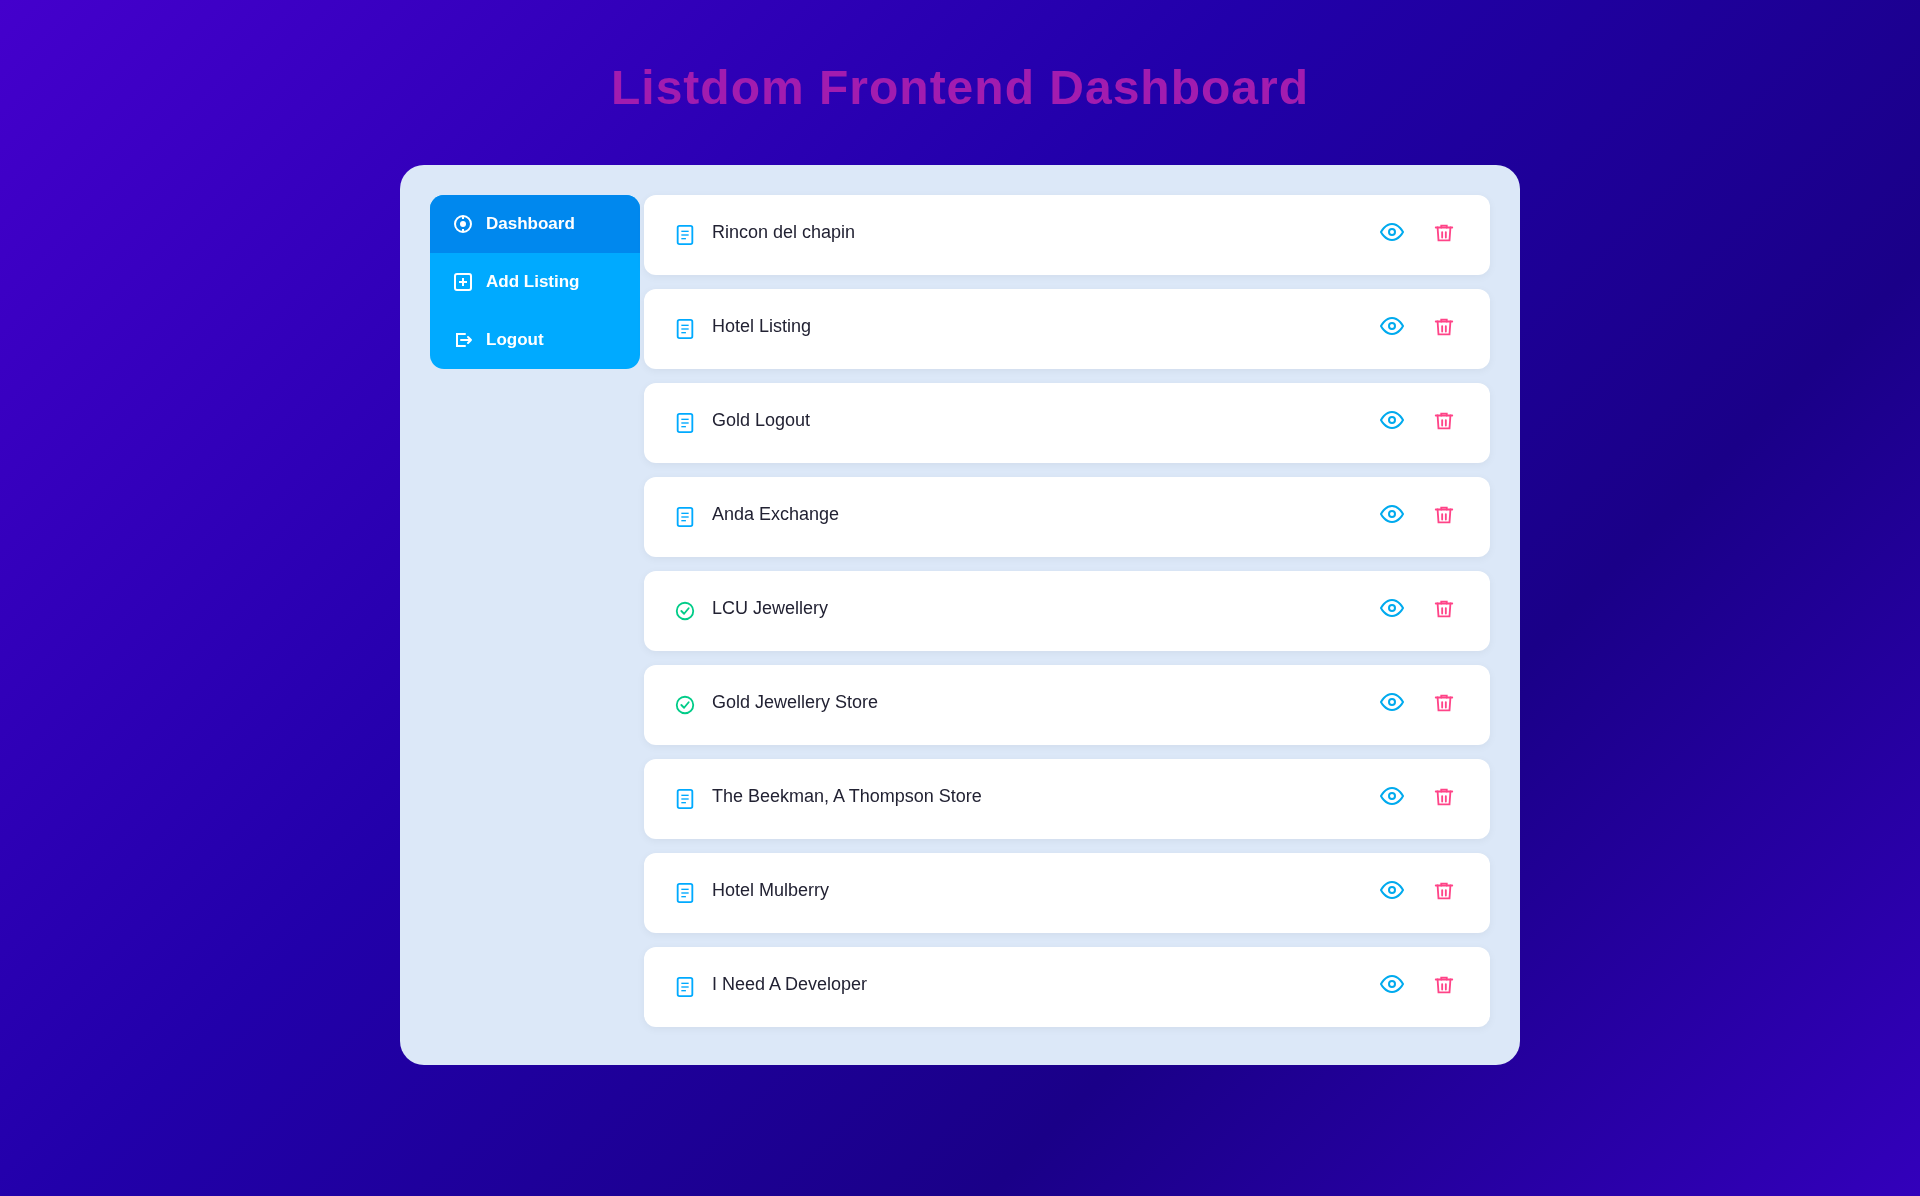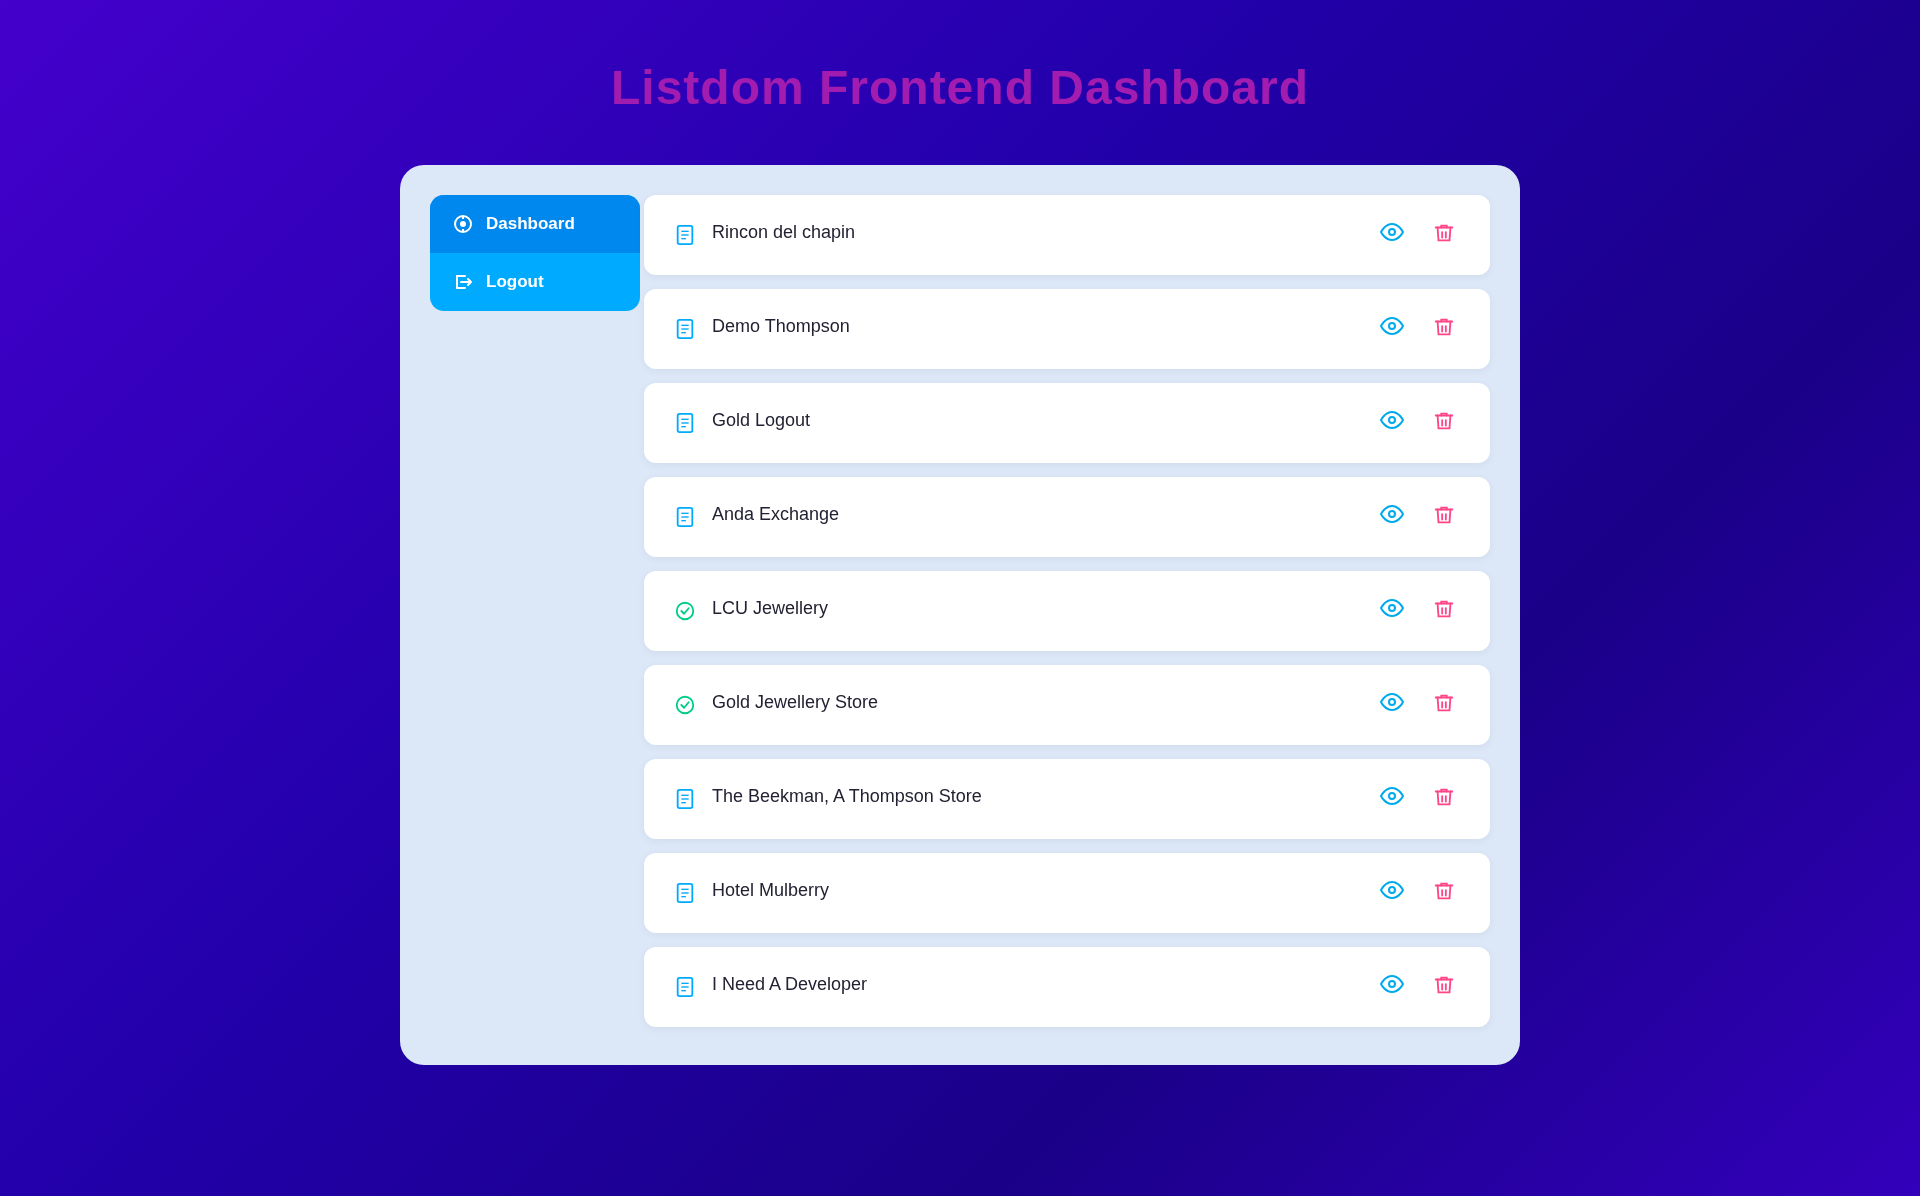--- a/index.html
+++ b/index.html
@@ -177,20 +177,30 @@
           <circle cx="10" cy="10" r="3" fill="white"></circle>
           <line x1="10" y1="2" x2="10" y2="5" stroke="white" stroke-width="2"></line>
           <line x1="10" y1="15" x2="10" y2="18" stroke="white" stroke-width="2"></line>
         </svg>
       </span>
       <span>Dashboard</span>
     </div>
     <div class="sidebar-item">
       <span class="sidebar-icon">
         <svg width="20" height="20" viewBox="0 0 20 20" fill="none" xmlns="http://www.w3.org/2000/svg">
+          <rect x="2" y="2" width="16" height="16" rx="2" stroke="white" stroke-width="2"></rect>
+          <line x1="10" y1="6" x2="10" y2="14" stroke="white" stroke-width="2"></line>
+          <line x1="6" y1="10" x2="14" y2="10" stroke="white" stroke-width="2"></line>
+        </svg>
+      </span>
+      <span>Add Listing</span>
+    </div>
+    <div class="sidebar-item">
+      <span class="sidebar-icon">
+        <svg width="20" height="20" viewBox="0 0 20 20" fill="none" xmlns="http://www.w3.org/2000/svg">
           <path d="M8 10H18M18 10L15 7M18 10L15 13" stroke="white" stroke-width="2" stroke-linecap="round"></path>
           <path d="M12 4H4V16H12" stroke="white" stroke-width="2" stroke-linecap="round"></path>
         </svg>
       </span>
       <span>Logout</span>
     </div>
   </nav>
 
   <section class="content-area">
 
@@ -231,21 +241,21 @@
     <div class="listing-item">
       <div class="listing-left">
         <span class="listing-icon">
           <svg class="doc-icon-svg" viewBox="0 0 24 24" fill="none" xmlns="http://www.w3.org/2000/svg">
             <rect x="4" y="2" width="16" height="20" rx="2" stroke="#00aaff" stroke-width="2"></rect>
             <line x1="8" y1="8" x2="16" y2="8" stroke="#00aaff" stroke-width="1.5"></line>
             <line x1="8" y1="12" x2="16" y2="12" stroke="#00aaff" stroke-width="1.5"></line>
             <line x1="8" y1="16" x2="13" y2="16" stroke="#00aaff" stroke-width="1.5"></line>
           </svg>
         </span>
-        <span class="listing-name">Demo Thompson</span>
+        <span class="listing-name">Hotel Listing</span>
       </div>
       <div class="listing-actions">
         <button class="action-btn">
           <span class="view-icon">
             <svg width="24" height="24" viewBox="0 0 24 24" fill="none">
               <path d="M1 12C1 12 5 4 12 4C19 4 23 12 23 12C23 12 19 20 12 20C5 20 1 12 1 12Z" stroke="#00aaee" stroke-width="2"></path>
               <circle cx="12" cy="12" r="3" stroke="#00aaee" stroke-width="2"></circle>
             </svg>
           </span>
         </button>

